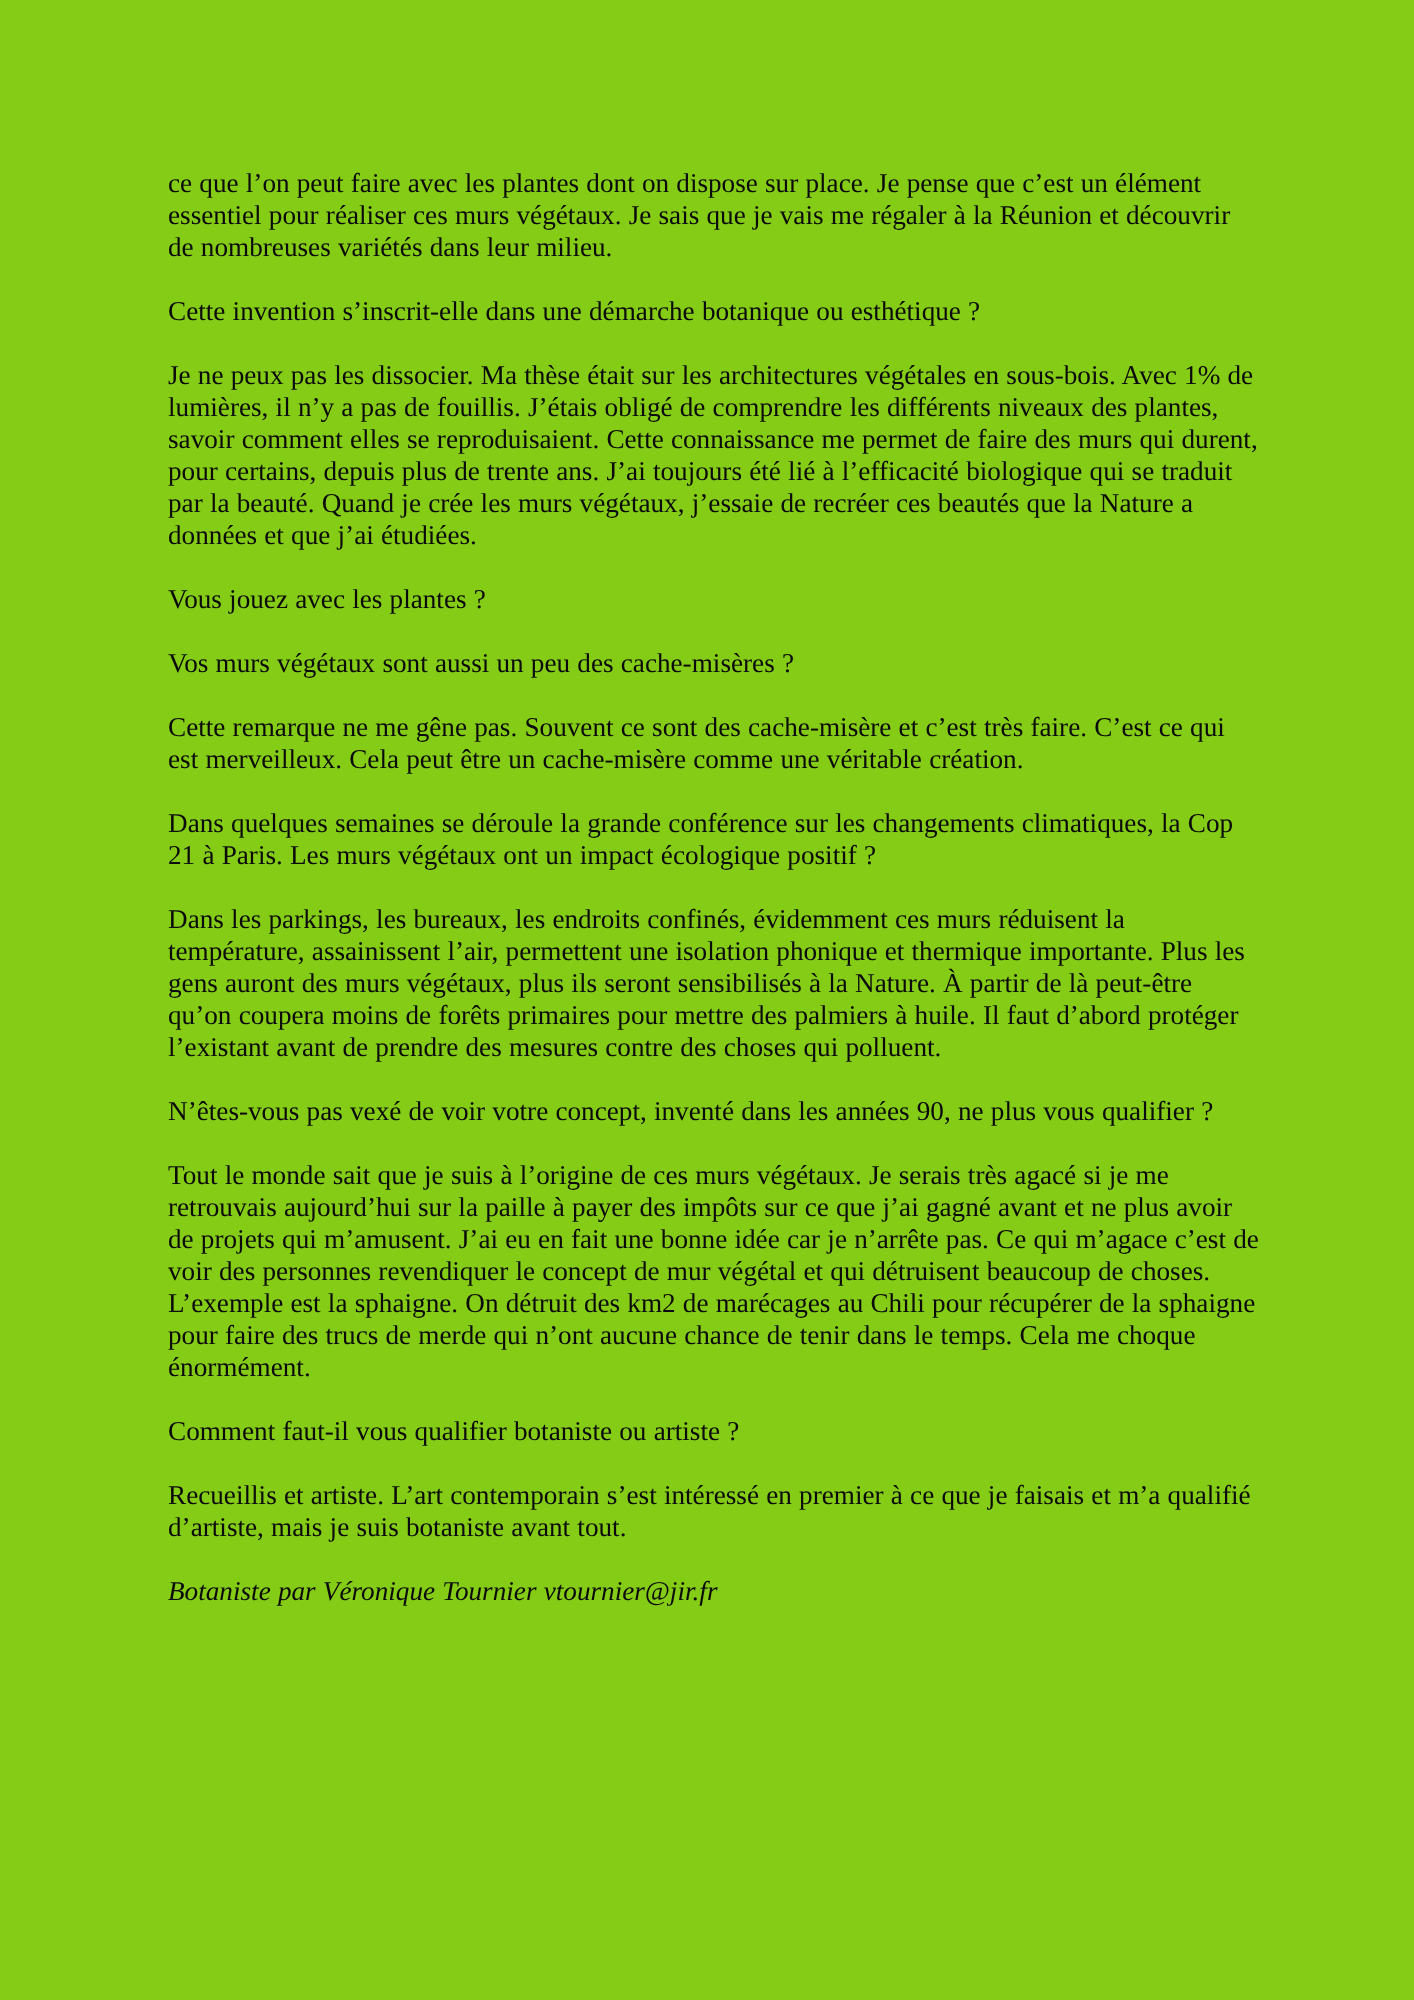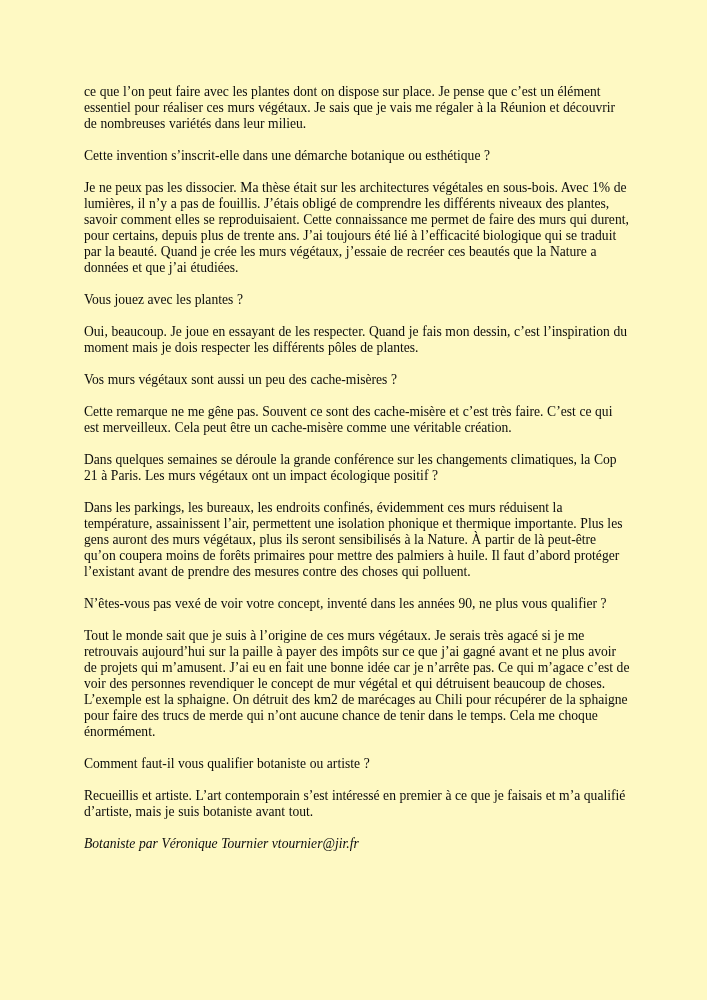--- a/index.html
+++ b/index.html
@@ -4,21 +4,21 @@
 <style>
   html, body {
     margin: 0;
     padding: 0;
     background: #ffffff;
   }
   .page {
     position: relative;
     width: 707px;
     height: 1000px;
-    background: #fef9c3;
+    background: #84cc16;
     overflow: hidden;
     font-family: "Liberation Serif", serif;
     color: #0b0b0b;
   }
   .content {
     position: absolute;
     left: 84px;
     top: 84px;
     width: 547px;
   }
@@ -35,21 +35,20 @@
 </style>
 </head>
 <body>
 
 <div class="page">
   <div class="content">
       <p class="answer">ce que l’on peut faire avec les plantes dont on dispose sur place. Je pense que c’est un élément essentiel pour réaliser ces murs végétaux. Je sais que je vais me régaler à la Réunion et découvrir de nombreuses variétés dans leur milieu.</p>
       <p class="question">Cette invention s’inscrit-elle dans une démarche botanique ou esthétique ?</p>
       <p class="answer">Je ne peux pas les dissocier. Ma thèse était sur les architectures végétales en sous-bois. Avec 1% de lumières, il n’y a pas de fouillis. J’étais obligé de comprendre les différents niveaux des plantes, savoir comment elles se reproduisaient. Cette connaissance me permet de faire des murs qui durent, pour certains, depuis plus de trente ans. J’ai toujours été lié à l’efficacité biologique qui se traduit par la beauté. Quand je crée les murs végétaux, j’essaie de recréer ces beautés que la Nature a données et que j’ai étudiées.</p>
       <p class="question">Vous jouez avec les plantes ?</p>
-      <p class="answer">Oui, beaucoup. Je joue en essayant de les respecter. Quand je fais mon dessin, c’est l’inspiration du moment mais je dois respecter les différents pôles de plantes.</p>
       <p class="question">Vos murs végétaux sont aussi un peu des cache-misères ?</p>
       <p class="answer">Cette remarque ne me gêne pas. Souvent ce sont des cache-misère et c’est très faire. C’est ce qui est merveilleux. Cela peut être un cache-misère comme une véritable création.</p>
       <p class="question">Dans quelques semaines se déroule la grande conférence sur les changements climatiques, la Cop 21 à Paris. Les murs végétaux ont un impact écologique positif ?</p>
       <p class="answer">Dans les parkings, les bureaux, les endroits confinés, évidemment ces murs réduisent la température, assainissent l’air, permettent une isolation phonique et thermique importante. Plus les gens auront des murs végétaux, plus ils seront sensibilisés à la Nature. À partir de là peut-être qu’on coupera moins de forêts primaires pour mettre des palmiers à huile. Il faut d’abord protéger l’existant avant de prendre des mesures contre des choses qui polluent.</p>
       <p class="question">N’êtes-vous pas vexé de voir votre concept, inventé dans les années 90, ne plus vous qualifier ?</p>
       <p class="answer">Tout le monde sait que je suis à l’origine de ces murs végétaux. Je serais très agacé si je me retrouvais aujourd’hui sur la paille à payer des impôts sur ce que j’ai gagné avant et ne plus avoir de projets qui m’amusent. J’ai eu en fait une bonne idée car je n’arrête pas. Ce qui m’agace c’est de voir des personnes revendiquer le concept de mur végétal et qui détruisent beaucoup de choses. L’exemple est la sphaigne. On détruit des km2 de marécages au Chili pour récupérer de la sphaigne pour faire des trucs de merde qui n’ont aucune chance de tenir dans le temps. Cela me choque énormément.</p>
       <p class="question">Comment faut-il vous qualifier botaniste ou artiste ?</p>
       <p class="answer">Recueillis et artiste. L’art contemporain s’est intéressé en premier à ce que je faisais et m’a qualifié d’artiste, mais je suis botaniste avant tout.</p>
       <p class="signature">Botaniste par Véronique Tournier vtournier@jir.fr</p>
     </div>

